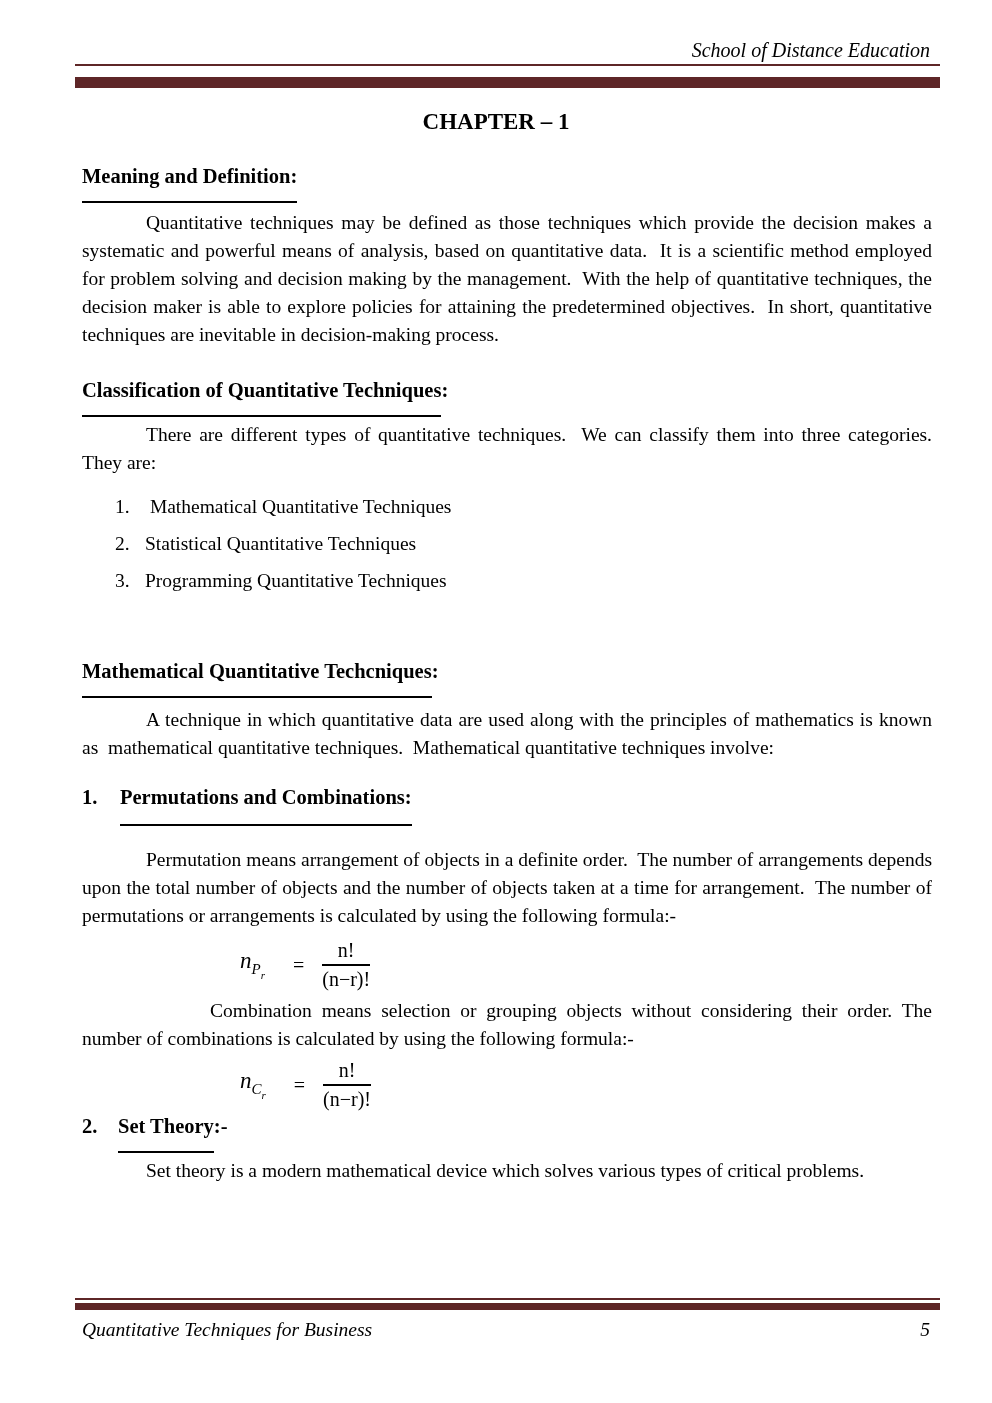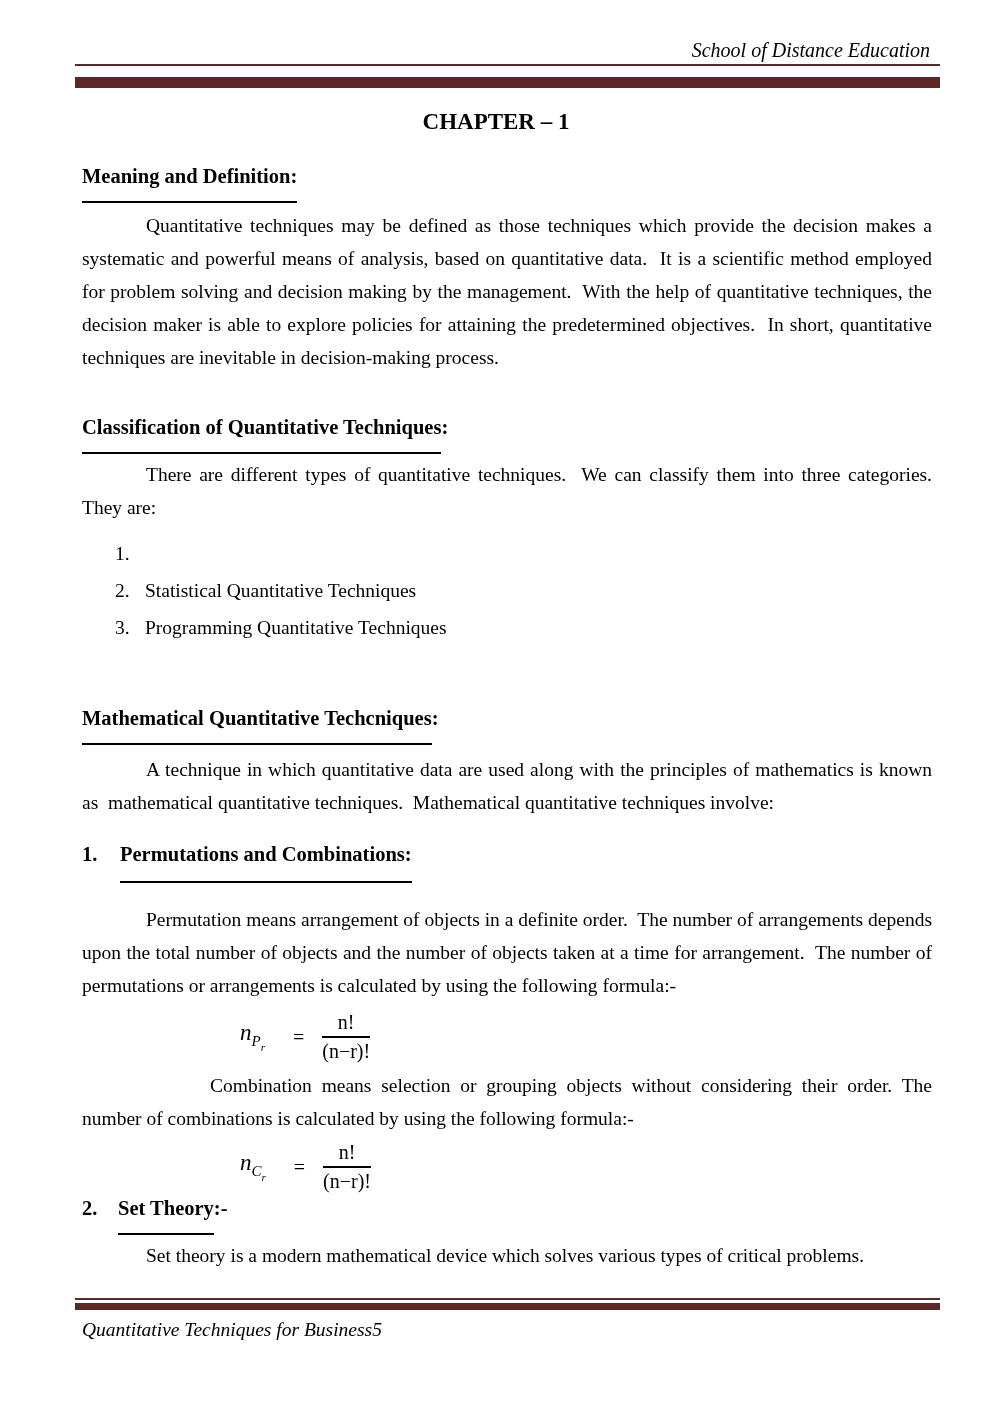--- a/index.html
+++ b/index.html
@@ -49,21 +49,21 @@
     margin-top: 28px;
     font-size: 20.5px;
     font-weight: bold;
     line-height: 26px;
   }
   .h-underline { border-bottom: 2.5px solid #000; padding-bottom: 14px; }
 
   .para {
     margin-top: 20px;
     font-size: 19.5px;
-    line-height: 33px;
+    line-height: 28px;
     text-align: justify;
     text-indent: 64px;
     white-space: pre-wrap;
   }
   .para.wide-indent { text-indent: 128px; }
 
   .qlist { margin-top: 18px; }
   .qlist-item {
     display: flex;
     padding-left: 33px;
@@ -99,21 +99,21 @@
   .f-subsub { font-style: italic; font-size: 11px; vertical-align: -5px; }
   .f-eq { margin: 0 18px 0 28px; }
   .frac { display: inline-flex; flex-direction: column; text-align: center; }
   .frac .fr-num { padding: 0 8px 2px 8px; border-bottom: 2px solid #000; }
   .frac .fr-den { padding-top: 2px; }
 
   
   .footer-block { position: absolute; top: 1296px; left: 0; right: 0; }
   .footer-row {
     display: flex;
-    justify-content: flex-start;
+    justify-content: space-between;
     margin: 9px 62px 0 82px;
     font-style: italic;
     font-size: 19.5px;
   }
 </style>
 </head>
 <body>
 
 <div class="page">
 
@@ -124,26 +124,27 @@
     <div class="rule-thick"></div>
   </div>
 
   <div class="chapter-label">CHAPTER – 1</div>
 
   <div class="content">
 
     <div class="sec-heading"><span class="h-underline">Meaning and Definition:</span></div>
     <div class="para">Quantitative techniques may be defined as those techniques which provide the decision makes a systematic and powerful means of analysis, based on quantitative data.  It is a scientific method employed for problem solving and decision making by the management.  With the help of quantitative techniques, the decision maker is able to explore policies for attaining the predetermined objectives.  In short, quantitative techniques are inevitable in decision-making process.</div>
 
-    <div class="sec-heading" style="margin-top:40px;"><span class="h-underline">Classification of Quantitative Techniques</span><span>:</span></div>
+    <div class="sec-heading" style="margin-top:28px;"><span class="h-underline">Classification of Quantitative Techniques</span><span>:</span></div>
     <div class="para" style="margin-top:18px;">There are different types of quantitative techniques.  We can classify them into three categories.  They are:</div>
 
     <div class="qlist">
       <div class="qlist-item">
         <span class="li-num">1.</span>
+        <span class="li-label"> Mathematical Quantitative Techniques</span>
       </div>
       <div class="qlist-item">
         <span class="li-num">2.</span>
         <span class="li-label">Statistical Quantitative Techniques</span>
       </div>
       <div class="qlist-item">
         <span class="li-num">3.</span>
         <span class="li-label">Programming Quantitative Techniques</span>
       </div>
     </div>

